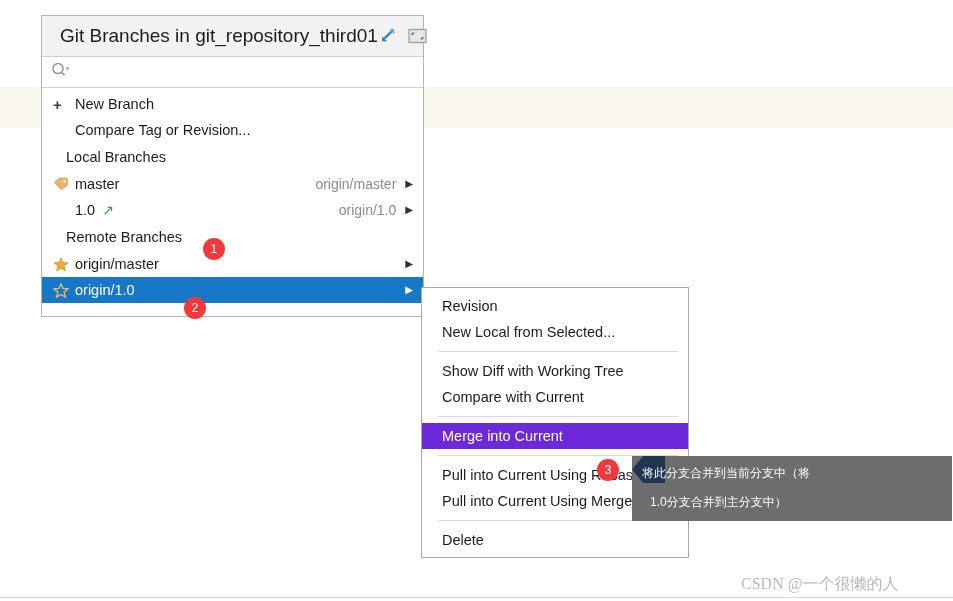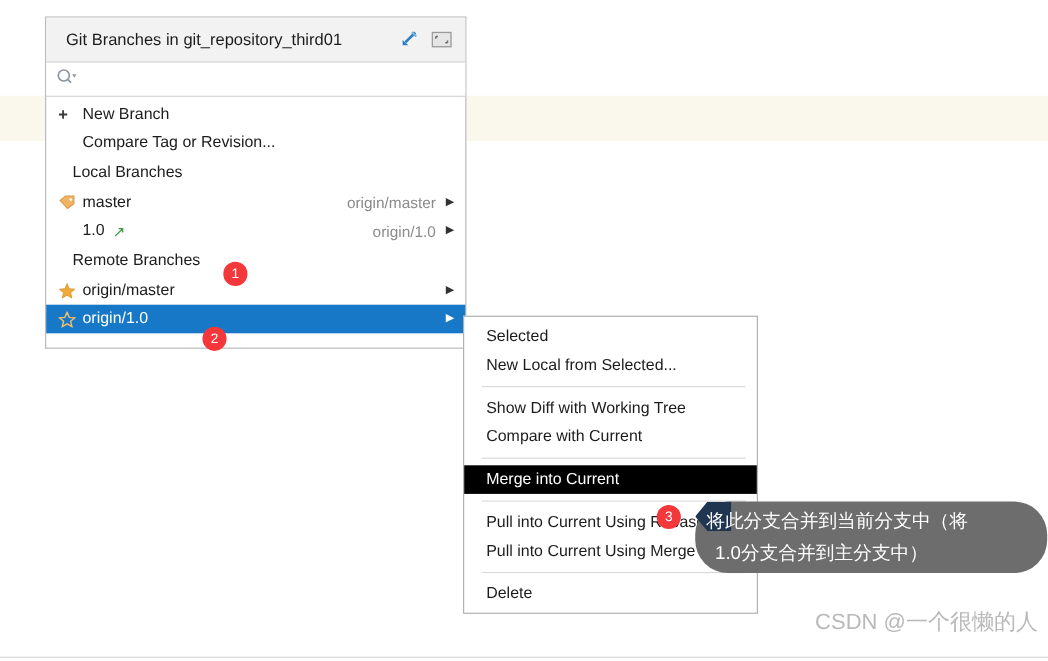--- a/index.html
+++ b/index.html
@@ -41,21 +41,21 @@
     height: 41px;
     background: #f2f2f2;
     border-bottom: 1px solid #cfcfcf;
     display: flex;
     align-items: center;
     box-sizing: border-box;
   }
   .panel-title {
     flex: 1;
     padding-left: 18px;
-    font-size: 15px;
+    font-size: 19px;
     color: #1c1c1c;
     white-space: nowrap;
   }
   .title-actions {
     display: flex;
     align-items: center;
     gap: 10px;
     padding-right: 12px;
   }
   .icon-btn {
@@ -158,21 +158,21 @@
     height: 26px;
     display: flex;
     align-items: center;
     padding-left: 20px;
     font-size: 14.5px;
     color: #1c1c1c;
     white-space: nowrap;
     position: relative;
   }
   .menu-item.highlight {
-    background: #000000;
+    background: #6d28d9;
     color: #ffffff;
   }
   .menu-sep {
     height: 1px;
     background: #d9d9d9;
     margin: 6px 10px 6px 16px;
   }
 
   
   .badge {
@@ -195,48 +195,48 @@
 
   
   .tooltip {
     position: absolute;
     left: 632px;
     top: 456px;
     width: 320px;
     height: 65px;
     background: #6d6d6d;
     color: #ffffff;
-    font-size: 17px;
+    font-size: 12px;
     line-height: 29px;
     padding: 3px 8px 0 10px;
     box-sizing: border-box;
     z-index: 30;
-    border-radius: 30px;
   }
   .tooltip-notch {
     position: absolute;
     left: 0;
     top: 0;
     width: 33px;
     height: 27px;
     background: #1f3550;
     clip-path: polygon(0 50%, 34% 0, 100% 0, 100% 100%, 34% 100%);
   }
   .tooltip-line { position: relative; }
   .tooltip-line.l2 { margin-left: 8px; }
 
   
   .watermark {
     position: absolute;
     left: 741px;
-    top: 552px;
-    font-size: 20px;
+    top: 574px;
+    font-size: 16px;
     color: #b9b9b9;
     white-space: nowrap;
     z-index: 50;
+    font-family: Liberation Serif, serif;
   }
 
   .bottom-rule {
     position: absolute;
     left: 0;
     top: 597px;
     width: 953px;
     height: 1px;
     background: #d8d8d8;
   }
@@ -341,21 +341,21 @@
       <span class="spacer"></span>
       <span class="arrow">▶</span>
     </div>
 
   </div>
 </div>
 
 <div class="context-menu">
 
   <div class="menu-item">
-    <span>Selected</span>
+    <span>Revision</span>
   </div>
   <div class="menu-item">
     <span>New Local from Selected...</span>
   </div>
 
   <div class="menu-sep"></div>
 
   <div class="menu-item">
     <span>Show Diff with Working Tree</span>
   </div>

